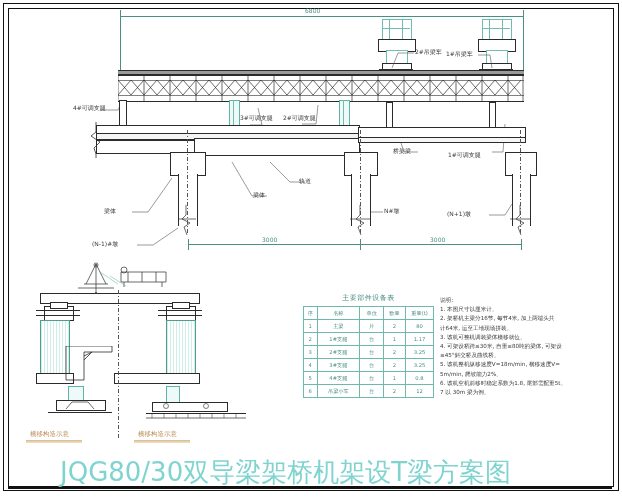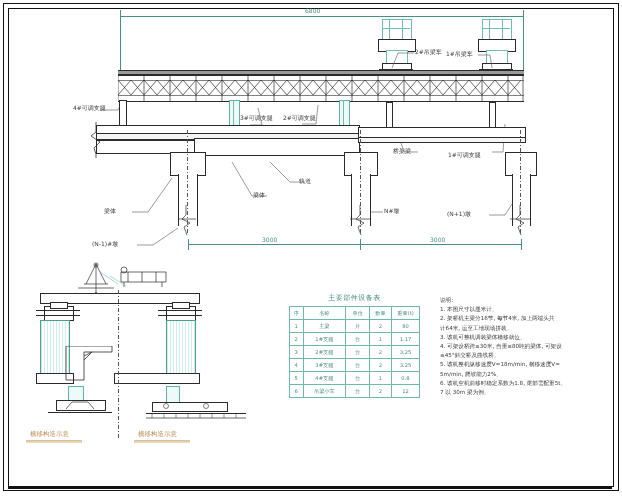--- a/index.html
+++ b/index.html
@@ -52,21 +52,21 @@
   
   #xsec{position:absolute;left:18px;top:262px;width:255px;height:200px;}
   .cyl{position:absolute;border:1px solid #4f9c90;background:
         repeating-linear-gradient(90deg,#cfeee8 0 1px,#ffffff 1px 3px);}
   .capbeam{position:absolute;border:1px solid #2b2b2b;background:#fff;}
   .lbl-orange{position:absolute;color:#b98a55;font-size:6.5px;white-space:nowrap;}
   .underline-orange{position:absolute;height:3px;
         background:linear-gradient(#d8b98c,#f2e4cd);}
 
   
-  #tablewrap{position:absolute;left:289px;top:293px;width:130px;height:118px;}
+  #tablewrap{position:absolute;left:303px;top:293px;width:130px;height:118px;}
   #tbltitle{position:absolute;left:0;top:0;width:131px;text-align:center;
             font-size:7px;color:#4a8f82;letter-spacing:.5px;}
   table.parts{position:absolute;left:0;top:13px;border-collapse:collapse;
               width:131px;font-size:5.2px;color:#4a8f82;}
   table.parts td,table.parts th{border:1px solid #6fb8ac;padding:0;height:12px;
               text-align:center;font-weight:normal;color:#4a8f82;line-height:11px;}
   table.parts .c0{width:13px;}
   table.parts .c1{width:44px;}
   table.parts .c2{width:24px;}
   table.parts .c3{width:22px;}
@@ -384,15 +384,16 @@
     <div class="nline">计64米, 运至工地现场拼装。</div>
     <div class="nline">3. 该机可整机调装梁体横移就位。</div>
     <div class="nline">4. 可架设桥跨≤30米, 自重≤80吨的梁体, 可架设</div>
     <div class="nline">≤45°斜交桥及曲线桥。</div>
     <div class="nline">5. 该机整机纵移速度V=18m/min, 横移速度V=</div>
     <div class="nline">5m/min, 爬坡能力2%。</div>
     <div class="nline">6. 该机空机前移时稳定系数为1.8, 尾部需配重5t。</div>
     <div class="nline">7 以 30m 梁为例。</div>
   </div>
 
+  <div id="maintitle">JQG80/30双导梁架桥机架设T梁方案图</div>
   <div id="titlerule"></div>
 
 </div>
 
 </body></html>

